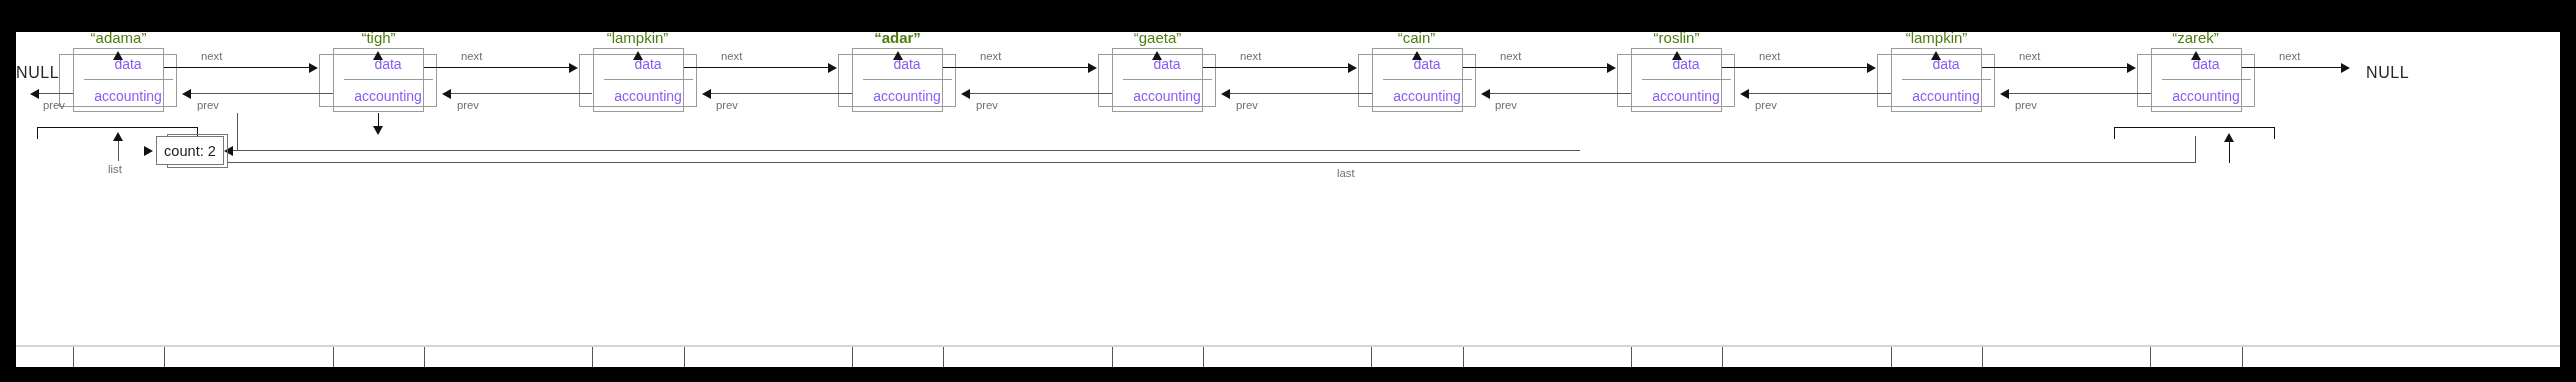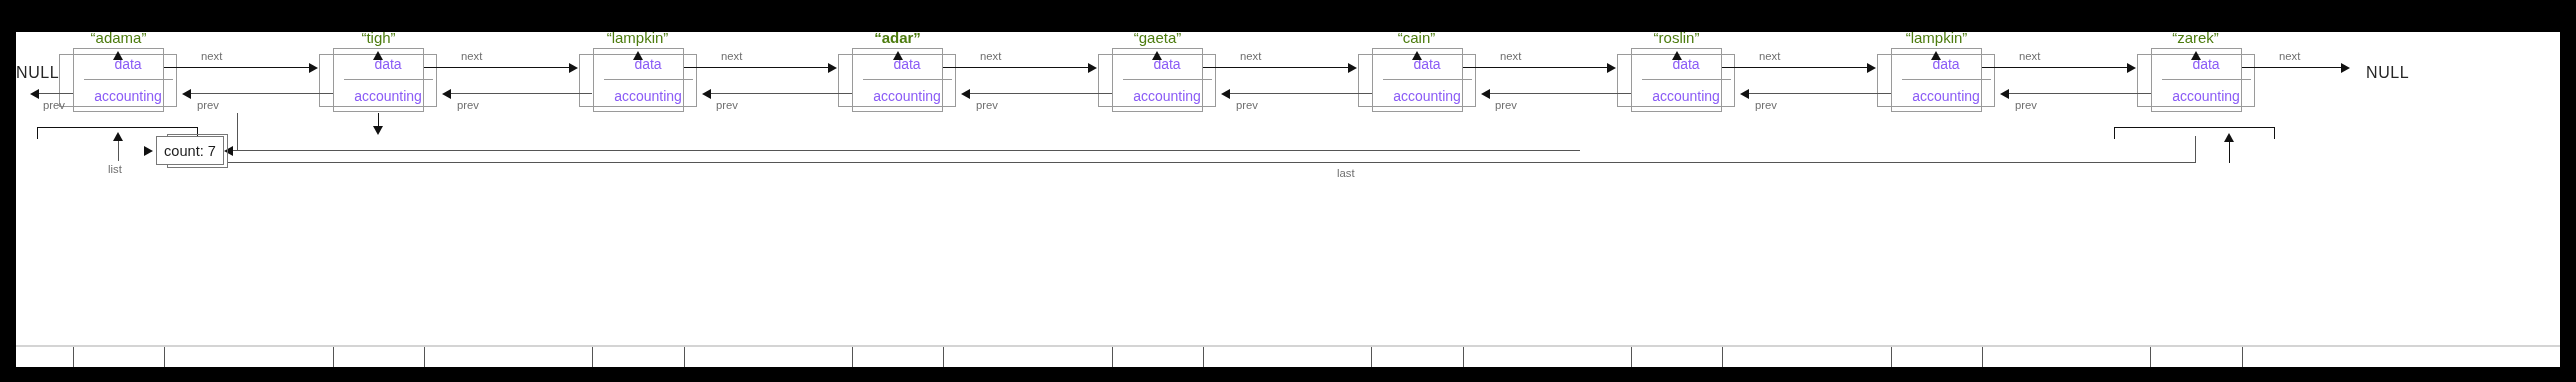--- a/index.html
+++ b/index.html
@@ -307,21 +307,21 @@
         <div class="vline dark" style="left: 2213px; top: 104px; height: 27px;"></div>
         <div class="arrow up" style="left: 2208px; top: 101px;"></div>
         <div class="vline link" style="left: 2179px; top: 104px; height: 26px;"></div>
         <div class="hline link" style="left: 212px; top: 130px; width: 1968px;"></div>
         <div class="hline link" style="left: 212px; top: 118px; width: 1352px;"></div>
         <div class="arrow left" style="left: 208px; top: 114px;"></div>
         <div class="hline dark" style="left: 0px; top: 130px; width: 0px;"></div>
       </div>
 
     <div id="countbox-outer" style="left: 151px; top: 102px; width: 61px; height: 34px;"></div>
-    <div id="countbox" style="left: 140px; top: 104px; width: 68px; height: 29px;">count: 7</div>
+    <div id="countbox" style="left: 140px; top: 104px; width: 68px; height: 29px;">count: 2</div>
 
     <div class="cap" id="cap-list" style="left: 92px; top: 131px;">list</div>
 
     <div class="cap" id="cap-last" style="left: 1321px; top: 135px;">last</div>
 
     <div class="botstrip" id="botstrip" style="left: 0px; top: 313px; width: 2544px;"></div>
     <div id="botticks">
         <div class="bottick" style="left: 57px; top: 315px; height: 20px;"></div>
         <div class="bottick" style="left: 148px; top: 315px; height: 20px;"></div>
         <div class="bottick" style="left: 317px; top: 315px; height: 20px;"></div>

